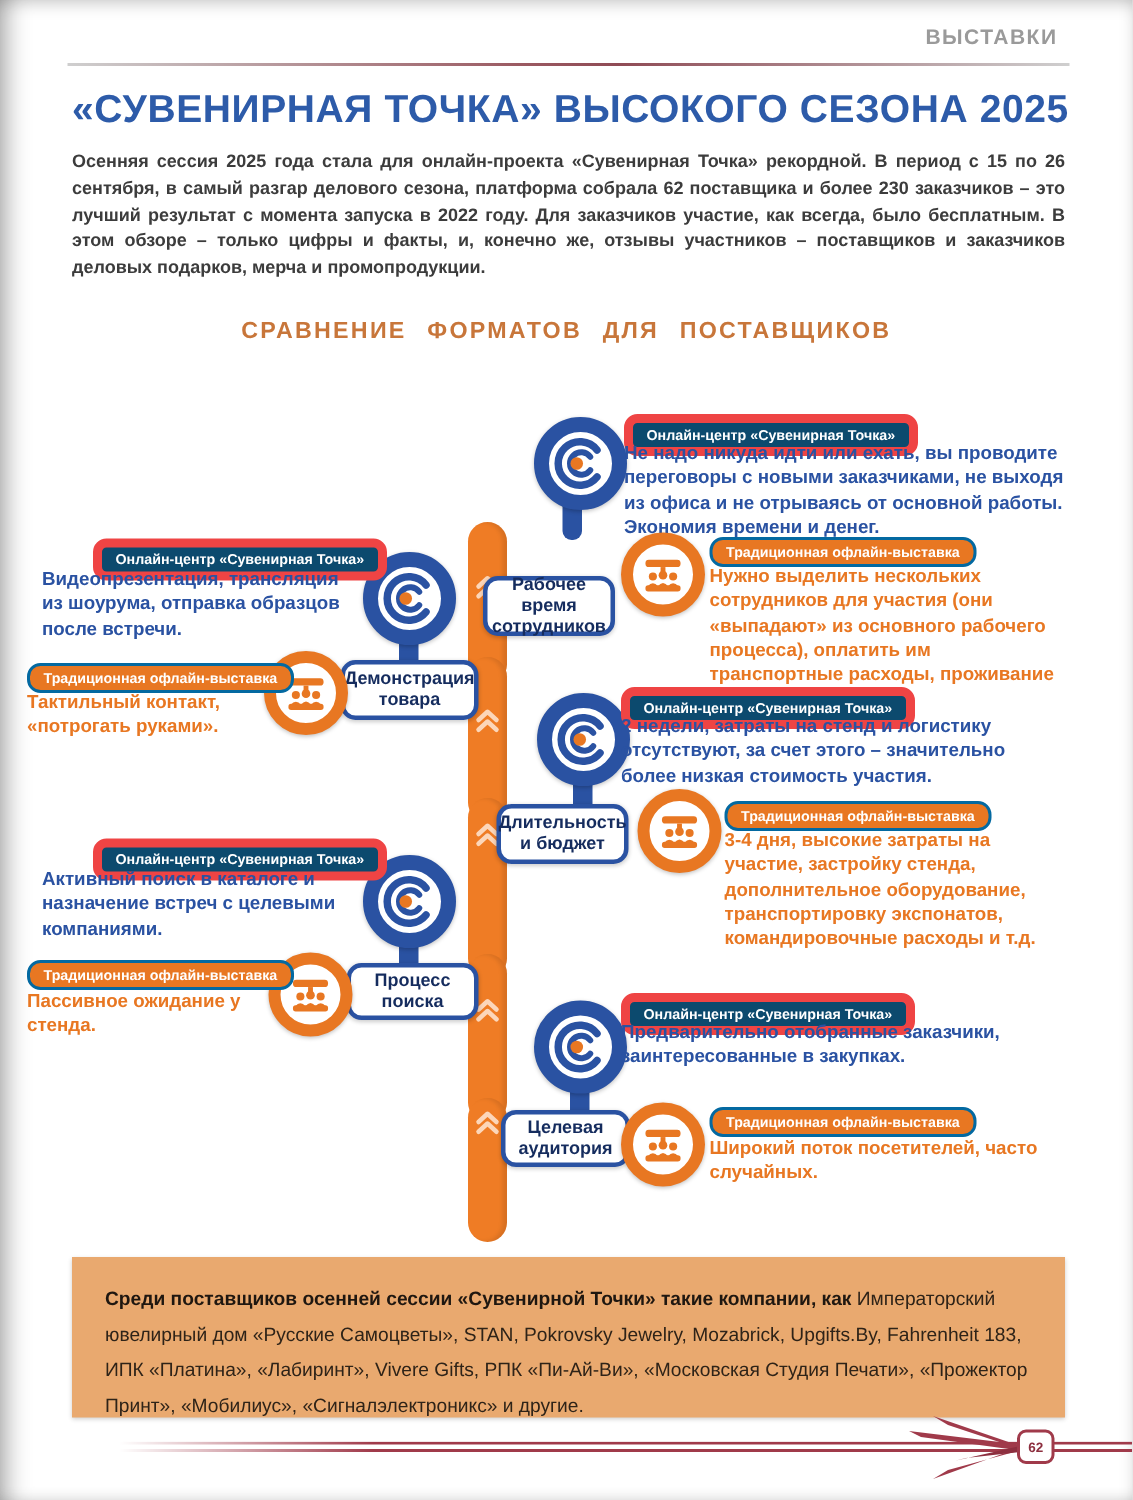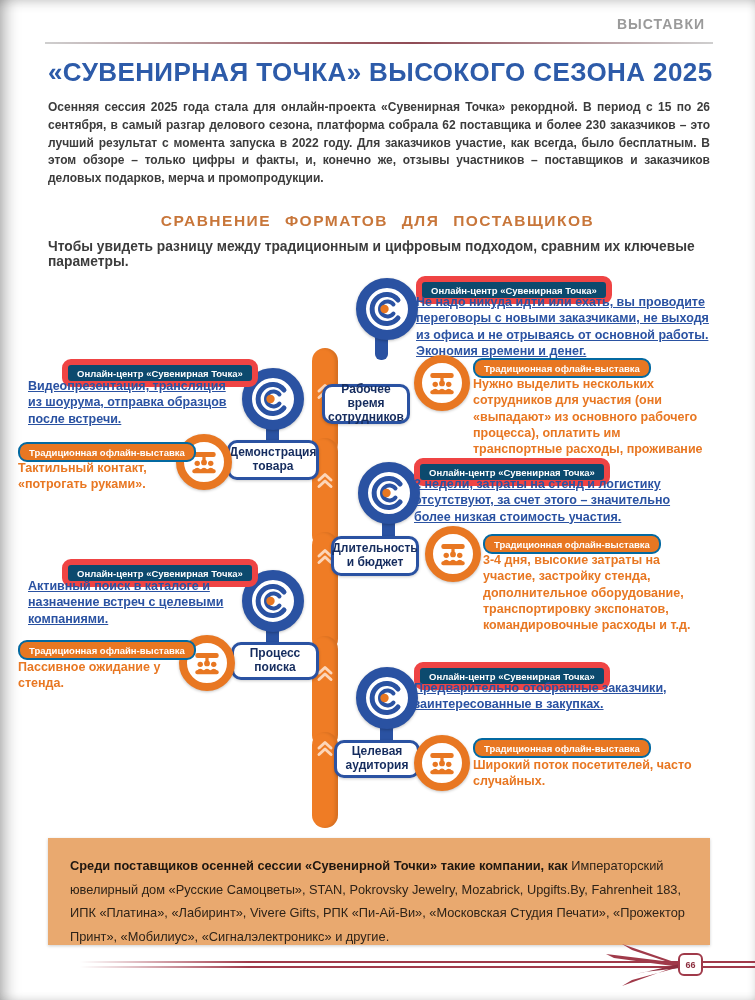--- a/index.html
+++ b/index.html
@@ -34,21 +34,21 @@
   .param-label { position:absolute; background:#fff; border:3px solid #2a52a2; border-radius:10px;
     display:flex; align-items:center; justify-content:center; text-align:center;
     font-size:12px; font-weight:700; color:#152c5e; line-height:1.15; padding:3px 4px;
     box-shadow:0 1px 3px rgba(0,0,0,.2); }
 
   .pill { position:absolute; font-size:9.5px; font-weight:700; color:#fff; padding:2.5px 9px; border-radius:9px; white-space:nowrap; }
   .pill.blue-pill { background:#0c4a6e; border:6px solid #ef4444; }
   .pill.orange-pill { background:#e87722; border:2px solid #0369a1; }
 
   .desc { position:absolute; font-size:12.5px; font-weight:700; line-height:1.3; }
-  .desc.online { color:#2a52a2;text-decoration:underline; }
+  .desc.online { color:#2a52a2; }
   .desc.offline { color:#e87722; }
   .desc.right { }
 
   .supplier-box { position:absolute; top:838px; left:48px; width:662px; height:107px; background:#e9a96f;
     padding:16px 22px; font-size:12.8px; line-height:1.85; color:#2e2318; box-shadow:0 1px 3px rgba(0,0,0,.2); }
   .supplier-box .lead { font-weight:700; color:#1f1710; }
   .supplier-box .rest { font-weight:400; }
 
   .footer-line { position:absolute; top:961px; left:80px; right:0; height:7px;
     border-top:2px solid #a03a4a; border-bottom:2px solid #a03a4a;
@@ -89,21 +89,20 @@
 
 <div class="page">
 
   <div class="header-label">ВЫСТАВКИ</div>
   <div class="header-rule"></div>
 
   <h1 class="page-title">«СУВЕНИРНАЯ ТОЧКА» ВЫСОКОГО СЕЗОНА 2025</h1>
   <p class="intro">Осенняя сессия 2025 года стала для онлайн-проекта «Сувенирная Точка» рекордной. В период с 15 по 26 сентября, в самый разгар делового сезона, платформа собрала 62 поставщика и более 230 заказчиков – это лучший результат с момента запуска в 2022 году. Для заказчиков участие, как всегда, было бесплатным. В этом обзоре – только цифры и факты, и, конечно же, отзывы участников – поставщиков и заказчиков деловых подарков, мерча и промопродукции.</p>
 
   <h2 class="cmp-heading">СРАВНЕНИЕ ФОРМАТОВ ДЛЯ ПОСТАВЩИКОВ</h2>
-  <p class="cmp-sub">Чтобы увидеть разницу между традиционным и цифровым подходом, сравним их ключевые параметры.</p>
 
   <div class="infographic">
 
     
     <div class="spine-seg" style="top:78px; height:108px;"></div>
     <div class="spine-seg" style="top:168px; height:110px;"></div>
     <div class="spine-seg" style="top:262px; height:120px;"></div>
     <div class="spine-seg" style="top:366px; height:112px;"></div>
     <div class="spine-seg" style="top:462px; height:96px;"></div>
     <svg class="chevron" style="top:113px" viewBox="0 0 18 17">
@@ -230,16 +229,16 @@
   </div>
 
   <div class="footer-line"></div>
   <svg class="ribbon" width="92" height="50" viewBox="0 0 92 50">
     <path d="M88 24 L30 4 L40 10 L88 26 Z" fill="#a03a4a"></path>
     <path d="M88 23 L14 14 L22 18 L88 27 Z" fill="#a03a4a"></path>
     <path d="M88 25 L30 46 L40 40 L88 27 Z" fill="#a03a4a"></path>
     <path d="M88 24 L44 34 L52 32 L88 28 Z" fill="#8d2f3f"></path>
   </svg>
   <div class="page-badge">
-    <span>66</span>
+    <span>62</span>
   </div>
 
 </div>
 
 </body></html>

